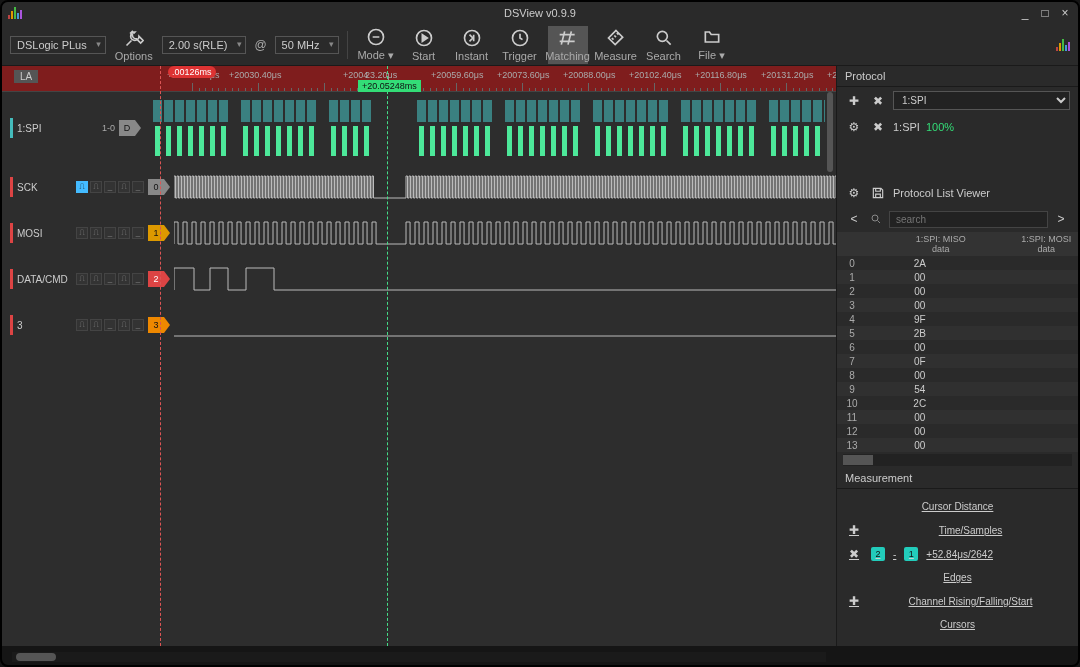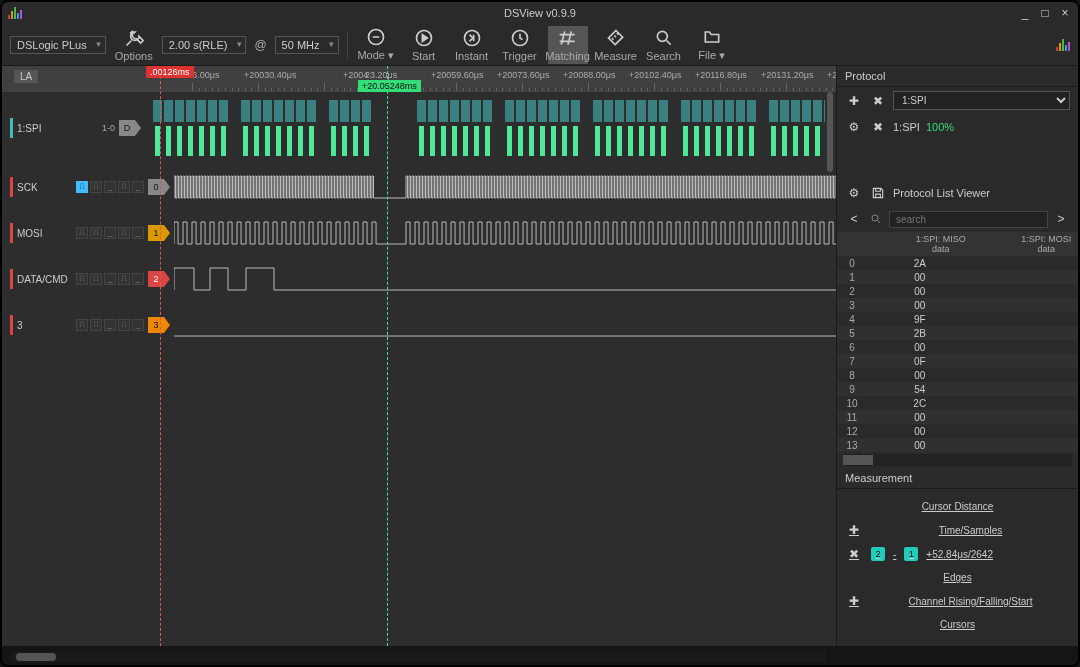--- a/index.html
+++ b/index.html
@@ -63,38 +63,38 @@
   height: 580px;
 }
 .waveform-area {
   flex: 1;
   background: #2d2d2d;
   position: relative;
   overflow: hidden;
 }
 .ruler {
   height: 26px;
-  background: #404040;
+  background: #7f1d1d;
   border-bottom: 1px solid #444;
   position: relative;
   display:flex;
   align-items:flex-end;
 }
 .ruler .la-tag {
   position:absolute; left:12px; top:4px;
   background:#555; color:#ccc; padding:1px 6px; font-size:10px;
 }
 .ruler .tick-label { position:absolute; top:4px; font-size:9px; color:#aaa; }
 .ruler .tick { position:absolute; bottom:0; width:1px; height:4px; background:#666; }
 
 .cursor-marker {
   position:absolute; top:0; font-size:9px; padding:1px 4px;
   z-index:20;
 }
-.cursor-marker.red { background:#d33; color:#fff; left:144px; top:0;}
+.cursor-marker.red { background:#d33; color:#fff; left:166px; top:0;border-radius:6px;}
 .cursor-marker.green { background:#3d7; color:#111; left:356px; top:0;}
 .cursor-line { position:absolute; top:0; bottom:0; width:1px; z-index:15; }
 .cursor-line.red { border-left:1px dashed #d55; left:158px; }
 .cursor-line.green { border-left:1px dashed #4d8; left:385px; }
 
 .channel-rows { position:relative; }
 .channel {
   height: 46px;
   display:flex;
   align-items:center;
@@ -321,21 +321,21 @@
           <div class="tick" style="left: 190px; height: 8px;"></div>
           <div class="tick" style="left: 196.6px; height: 3px;"></div>
           <div class="tick" style="left: 203.2px; height: 3px;"></div>
           <div class="tick" style="left: 209.8px; height: 3px;"></div>
           <div class="tick" style="left: 216.4px; height: 3px;"></div>
           <div class="tick" style="left: 223px; height: 3px;"></div>
           <div class="tick" style="left: 229.6px; height: 3px;"></div>
           <div class="tick" style="left: 236.2px; height: 3px;"></div>
           <div class="tick" style="left: 242.8px; height: 3px;"></div>
           <div class="tick" style="left: 249.4px; height: 3px;"></div>
-          <div class="tick-label" style="left: 242px;">+20030.40μs</div>
+          <div class="tick-label" style="left: 227px;">+20030.40μs</div>
           <div class="tick" style="left: 256px; height: 8px;"></div>
           <div class="tick" style="left: 262.6px; height: 3px;"></div>
           <div class="tick" style="left: 269.2px; height: 3px;"></div>
           <div class="tick" style="left: 275.8px; height: 3px;"></div>
           <div class="tick" style="left: 282.4px; height: 3px;"></div>
           <div class="tick" style="left: 289px; height: 3px;"></div>
           <div class="tick" style="left: 295.6px; height: 3px;"></div>
           <div class="tick" style="left: 302.2px; height: 3px;"></div>
           <div class="tick" style="left: 308.8px; height: 3px;"></div>
           <div class="tick" style="left: 315.4px; height: 3px;"></div>

